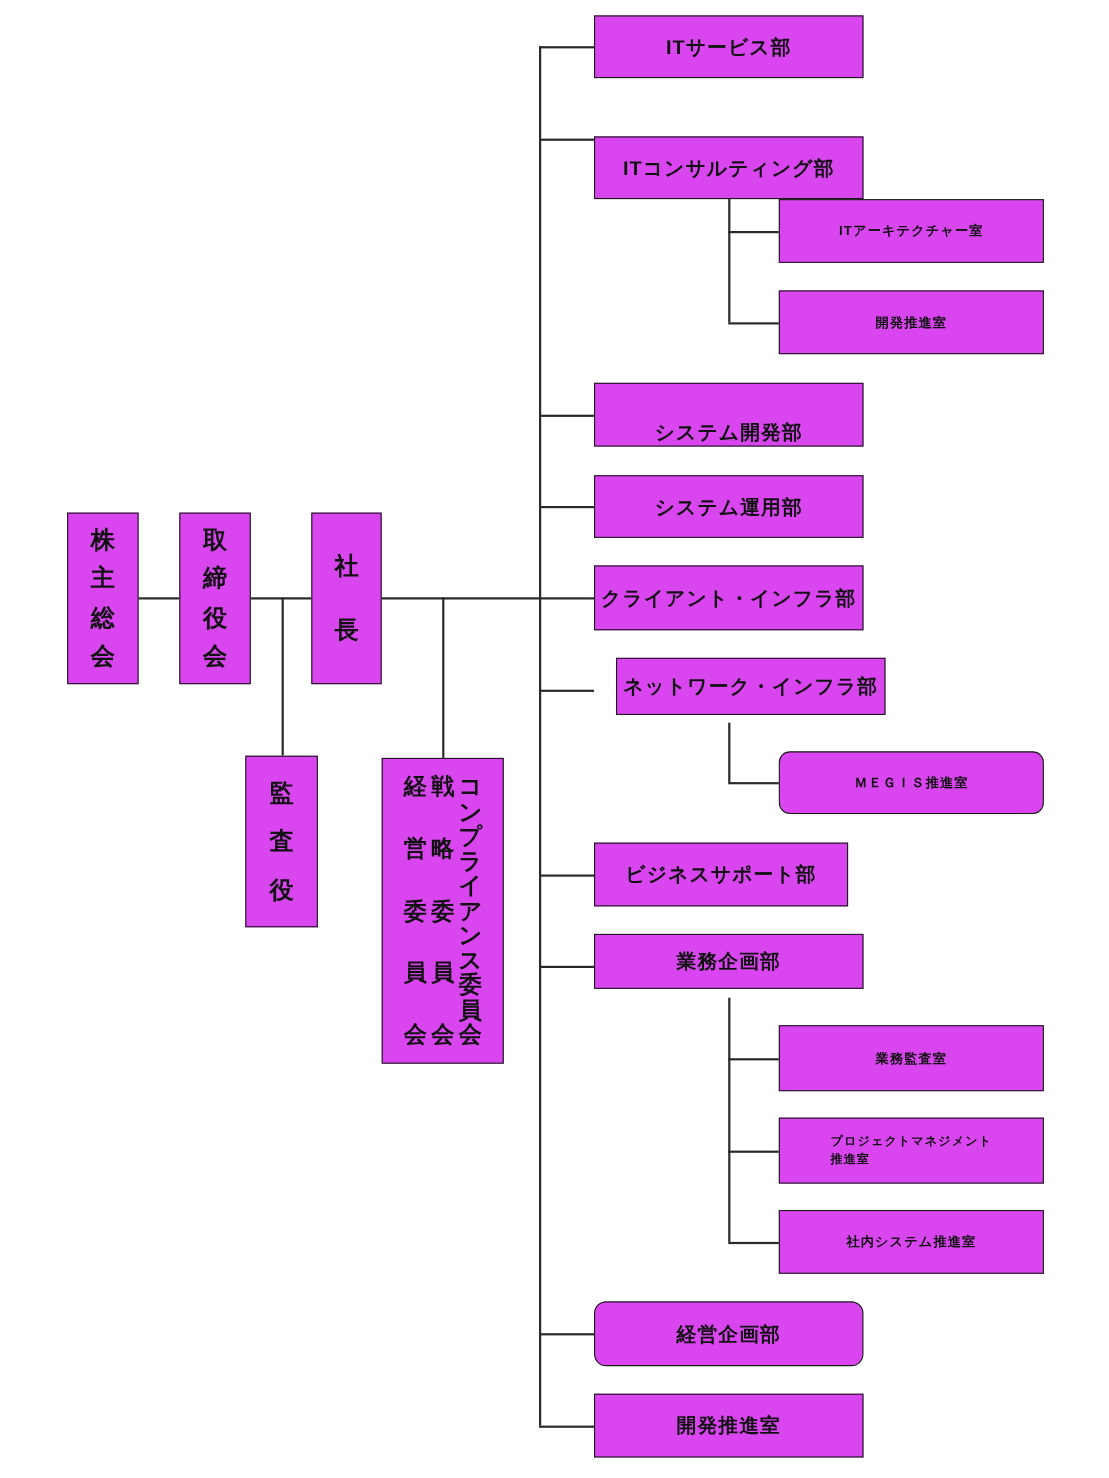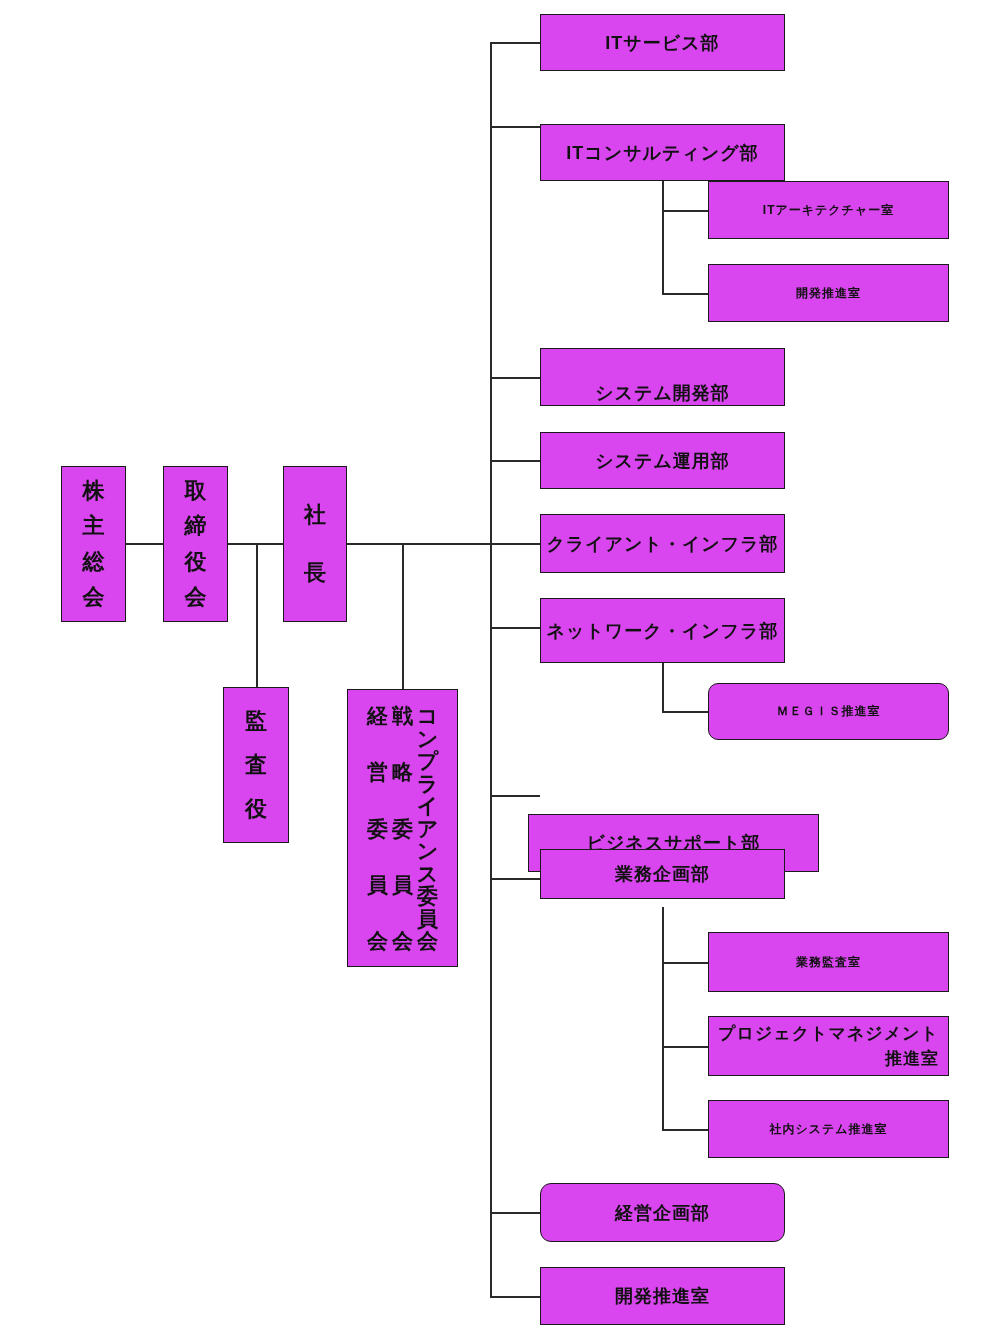--- a/index.html
+++ b/index.html
@@ -27,23 +27,23 @@
     text-align: center;
     white-space: nowrap;
   }
   .sub-label {
     font-size: 12px;
     letter-spacing: 1px;
     text-align: right;
     white-space: nowrap;
   }
   .sub-label-2line {
-    font-size: 17px;
+    font-size: 11px;
     letter-spacing: 1px;
-    text-align: right;
+    text-align: left;
     line-height: 1.5;
   }
   .vcol {
     display: flex;
     flex-direction: column;
     align-items: center;
     justify-content: space-evenly;
     height: 100%;
     width: 100%;
     font-size: 22px;
@@ -185,25 +185,25 @@
   </div>
 
   <div class="box" style="left:540px; top:432px; width:245px; height:57px;">
     <span class="dept-label">システム運用部</span>
   </div>
 
   <div class="box" style="left:540px; top:514px; width:245px; height:59px;">
     <span class="dept-label">クライアント・インフラ部</span>
   </div>
 
-  <div class="box" style="left:540px; top:598px; width:245px; height:65px;">
+  <div class="box" style="left:560px; top:598px; width:245px; height:52px;">
     <span class="dept-label">ネットワーク・インフラ部</span>
   </div>
 
-  <div class="box" style="left:528px; top:766px; width:291px; height:58px;margin-top:48px;">
+  <div class="box" style="left:540px; top:766px; width:231px; height:58px;">
     <span class="dept-label">ビジネスサポート部</span>
   </div>
 
   <div class="box" style="left:540px; top:849px; width:245px; height:50px;">
     <span class="dept-label">業務企画部</span>
   </div>
 
   <div class="box" style="left:540px; top:1183px; width:245px; height:59px;border-radius:11px;">
     <span class="dept-label">経営企画部</span>
   </div>

